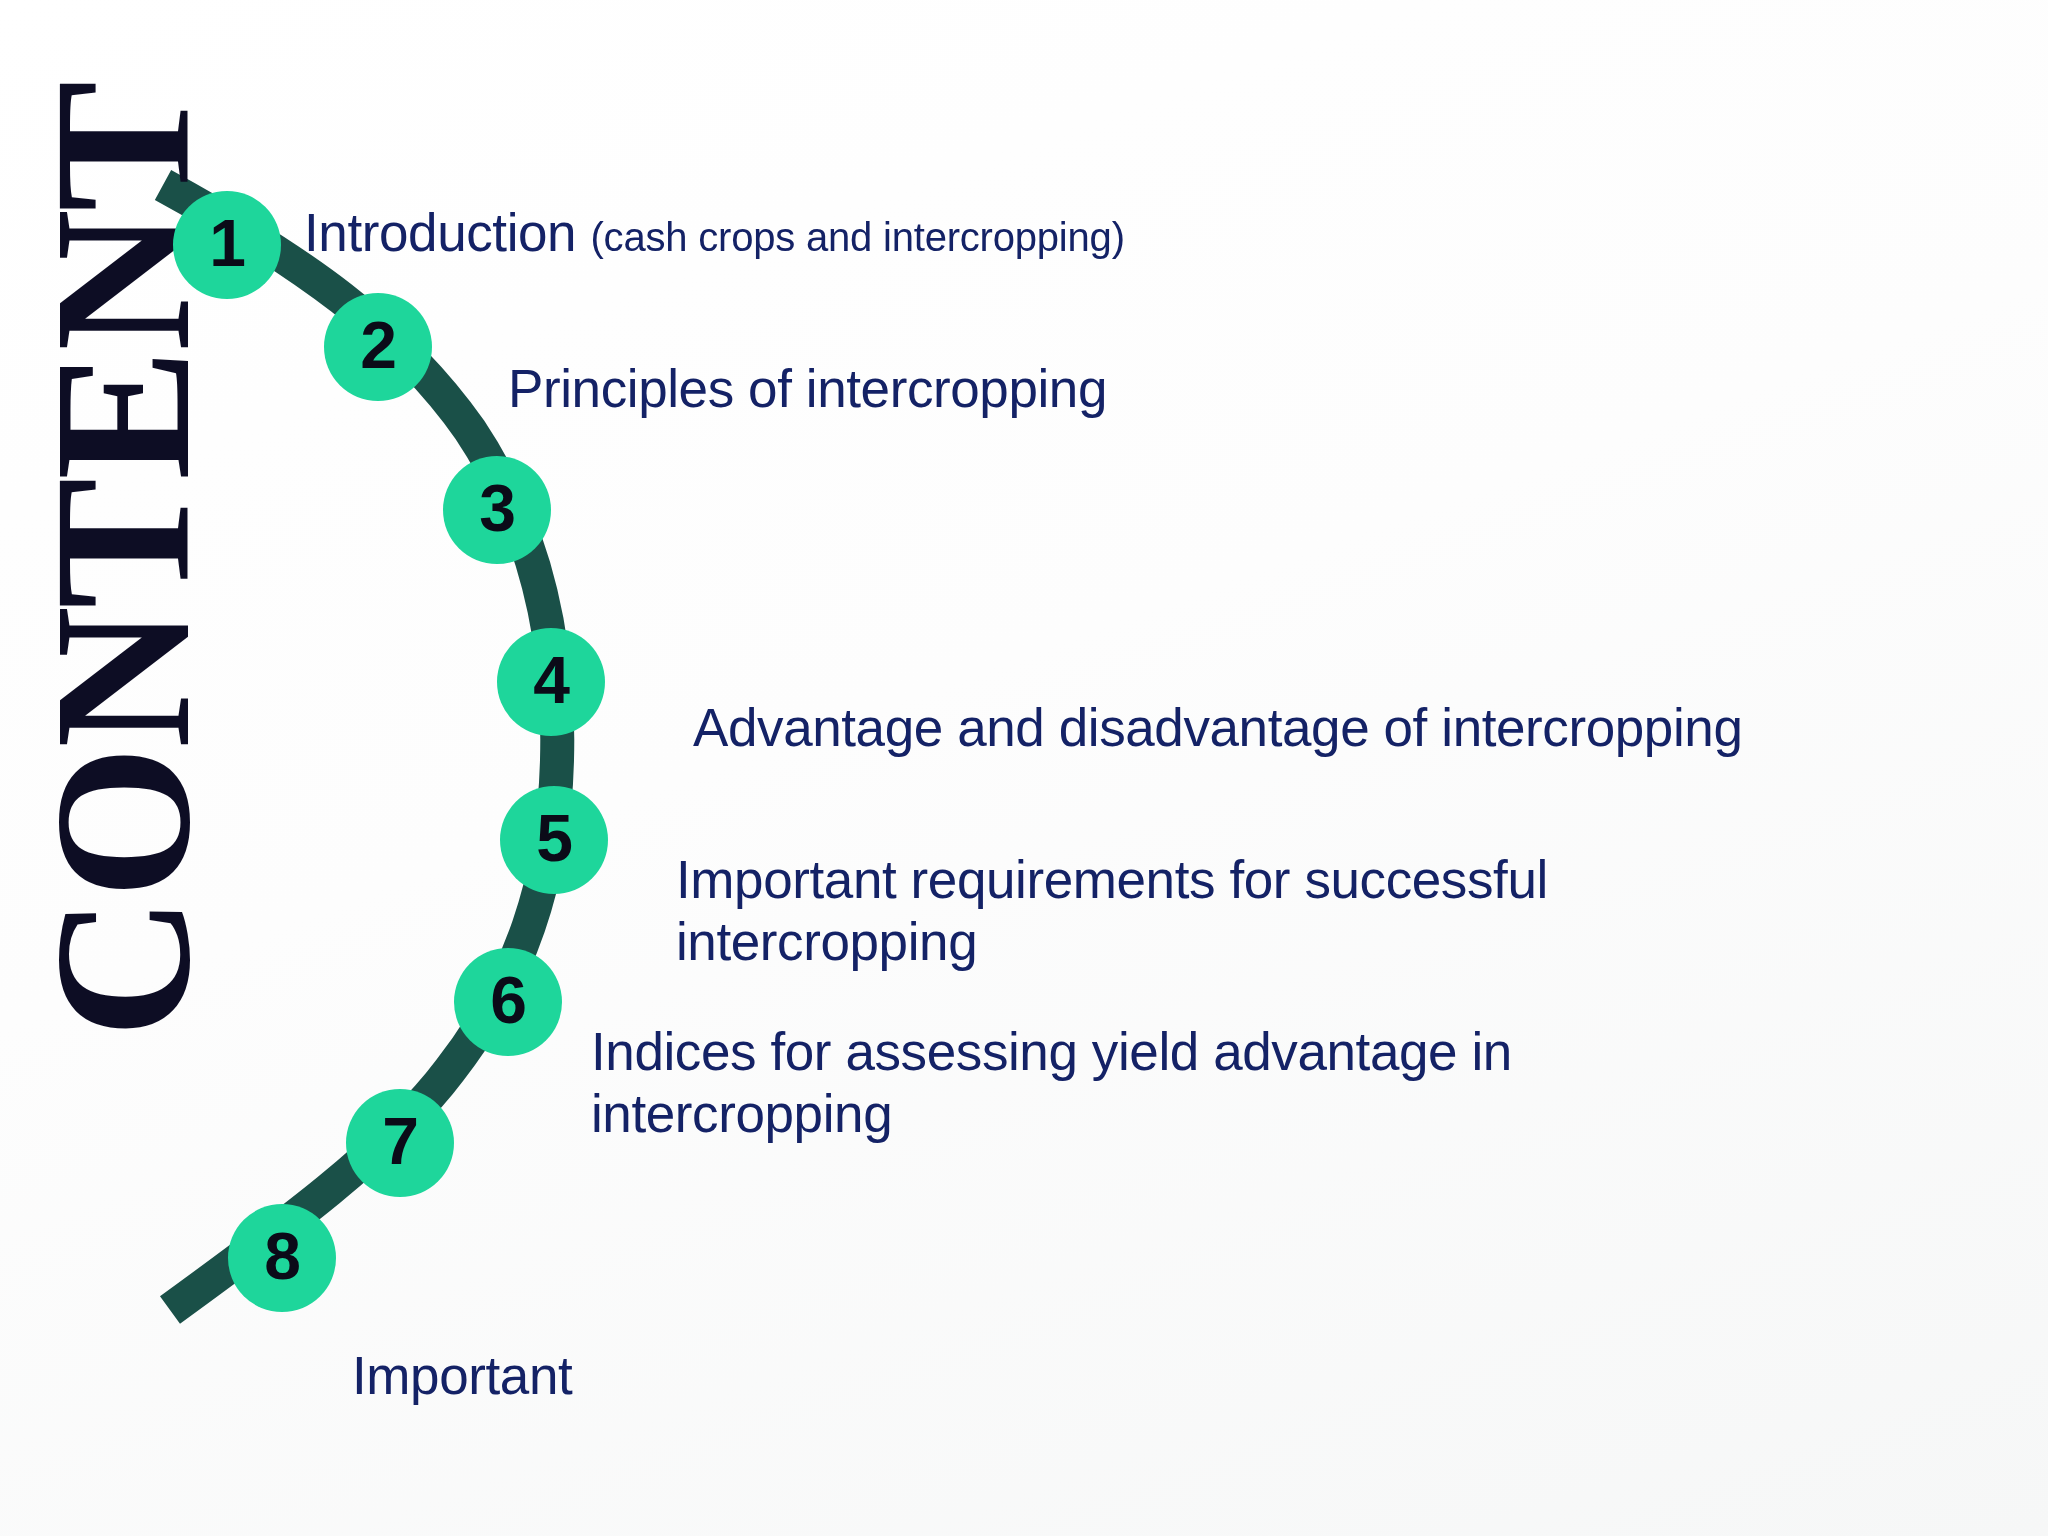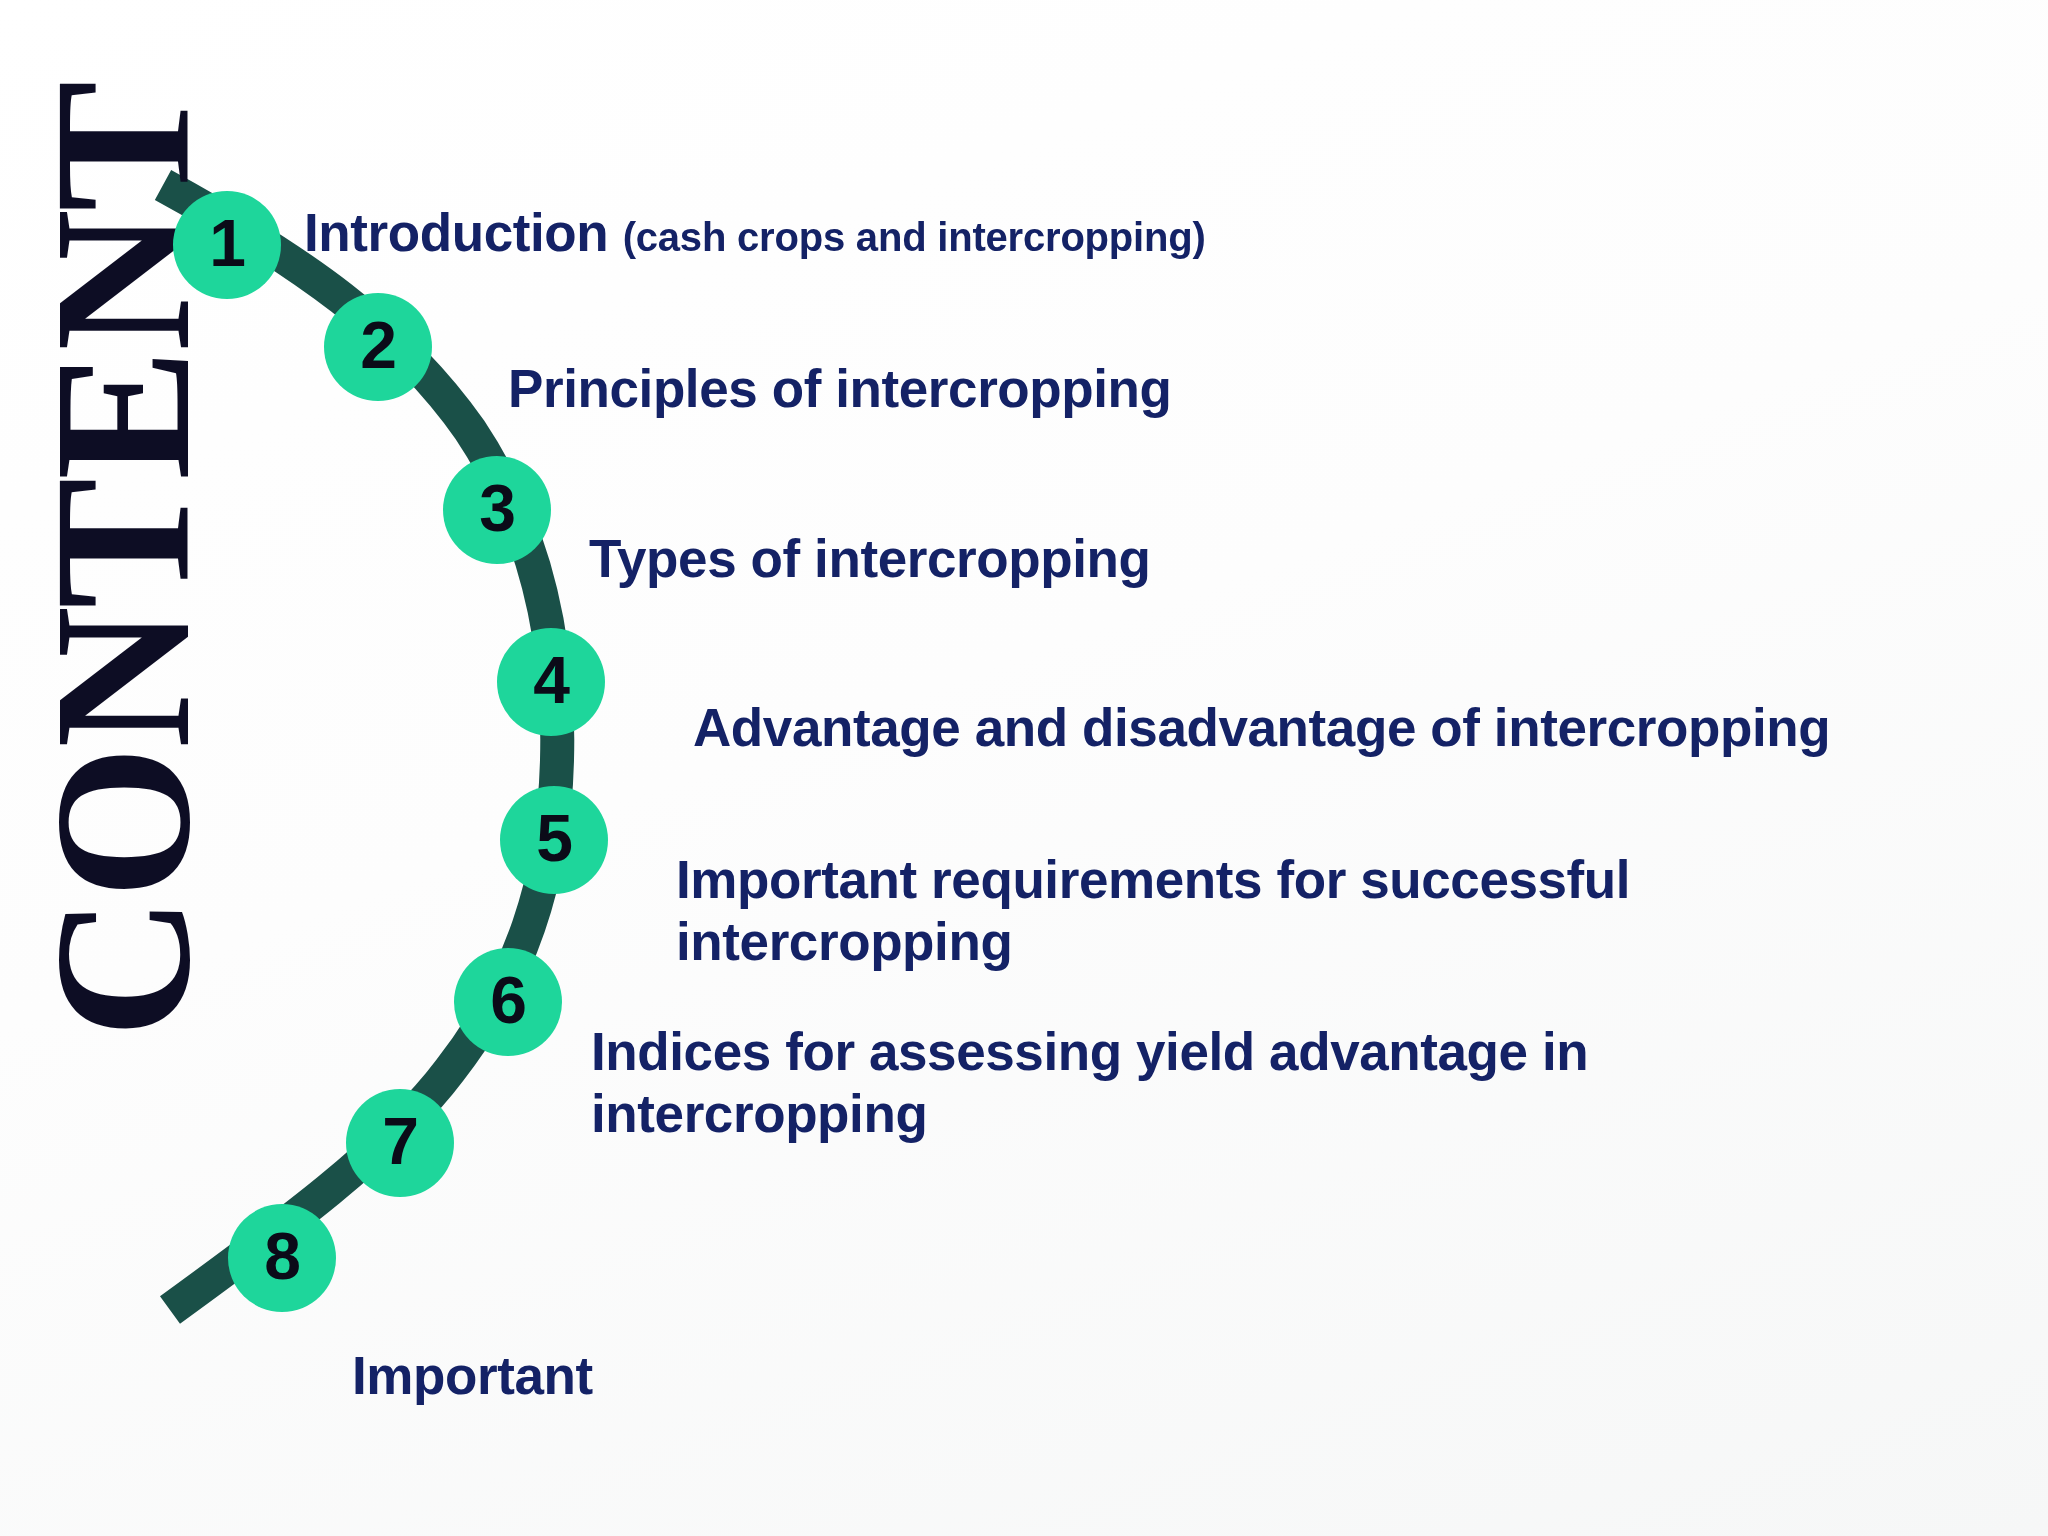--- a/index.html
+++ b/index.html
@@ -64,21 +64,21 @@
     line-height: 1;
     color: #0b0b18;
     letter-spacing: -1px;
     transform: translateY(-2px);
   }
 
   
   .label {
     position: absolute;
     font-family: "Liberation Sans", sans-serif;
-    font-weight: bold;
+    font-weight: normal;
     font-size: 53px;
     line-height: 1.17;
     color: #142266;
     white-space: pre-line;
     letter-spacing: -0.4px;
   }
   .label .note {
     font-size: 40px;
     letter-spacing: -0.2px;
   }
@@ -124,23 +124,20 @@
   </div>
 
   <div class="label" style="left:304px; top:140px;">
     <span>Introduction </span><span class="note">(cash crops and intercropping)</span>
   </div>
 
   <div class="label" style="left:508px; top:296px;">
     <span>Principles of intercropping</span>
   </div>
 
-  <div class="label" style="left:589px; top:466px;">
-    <span>Types of intercropping</span>
-  </div>
 
   <div class="label" style="left:693px; top:635px;">
     <span>Advantage and disadvantage of intercropping</span>
   </div>
 
   <div class="label" style="left:676px; top:787px;">
     <span>Important requirements for successful
 intercropping</span>
   </div>
 

